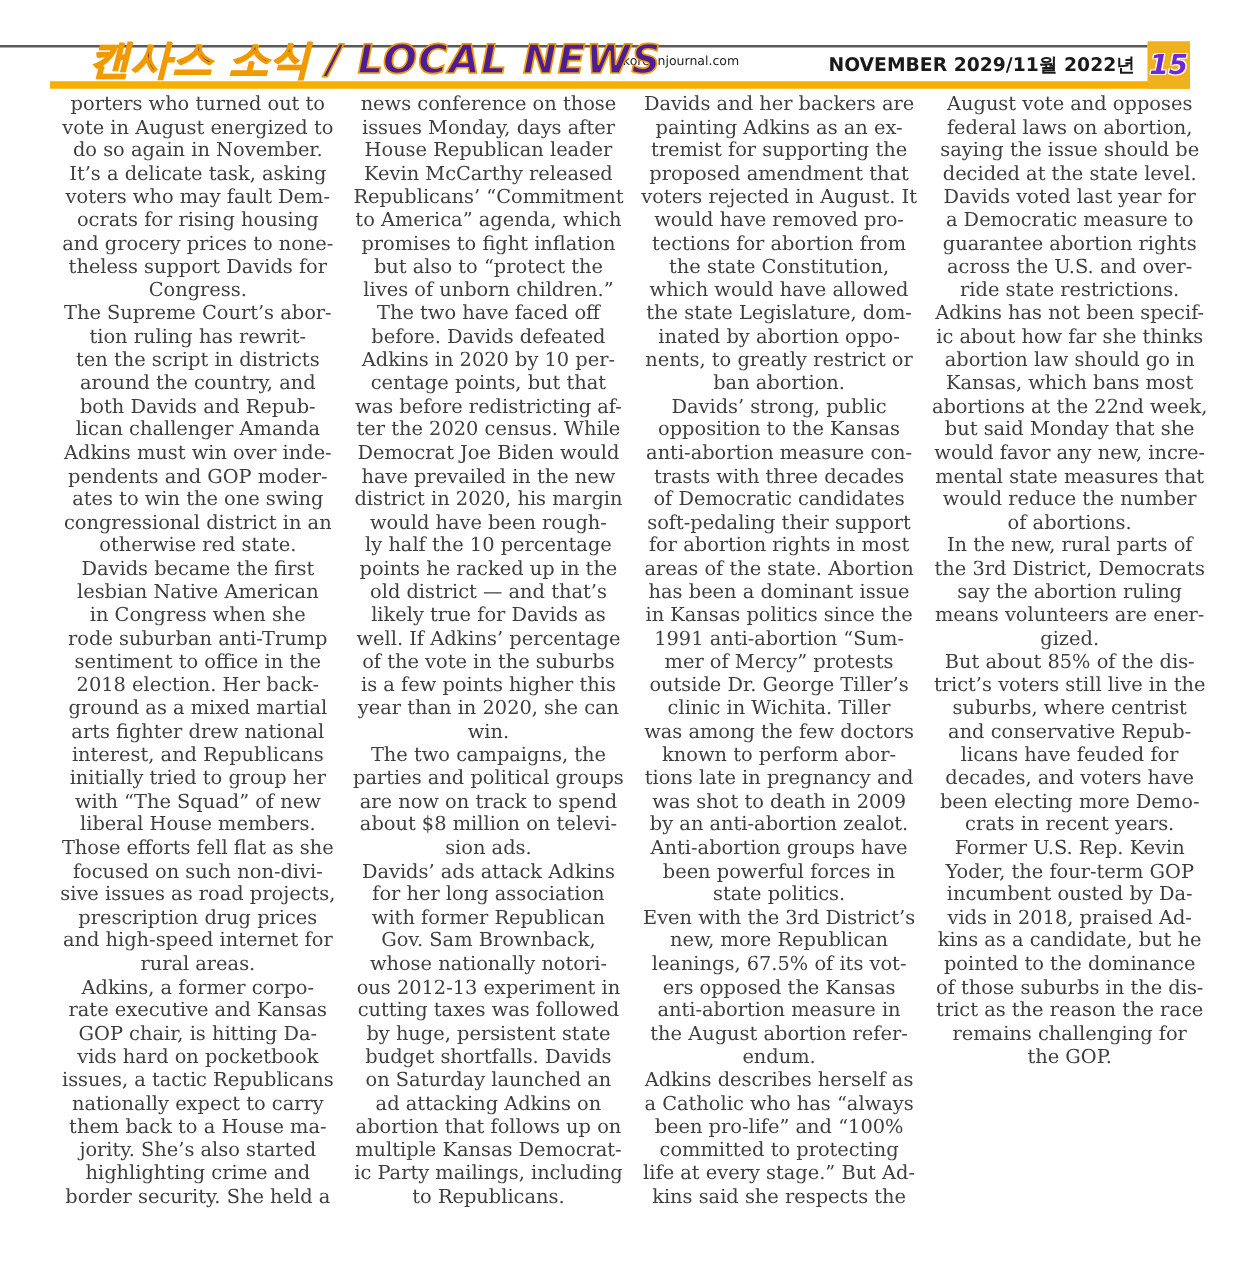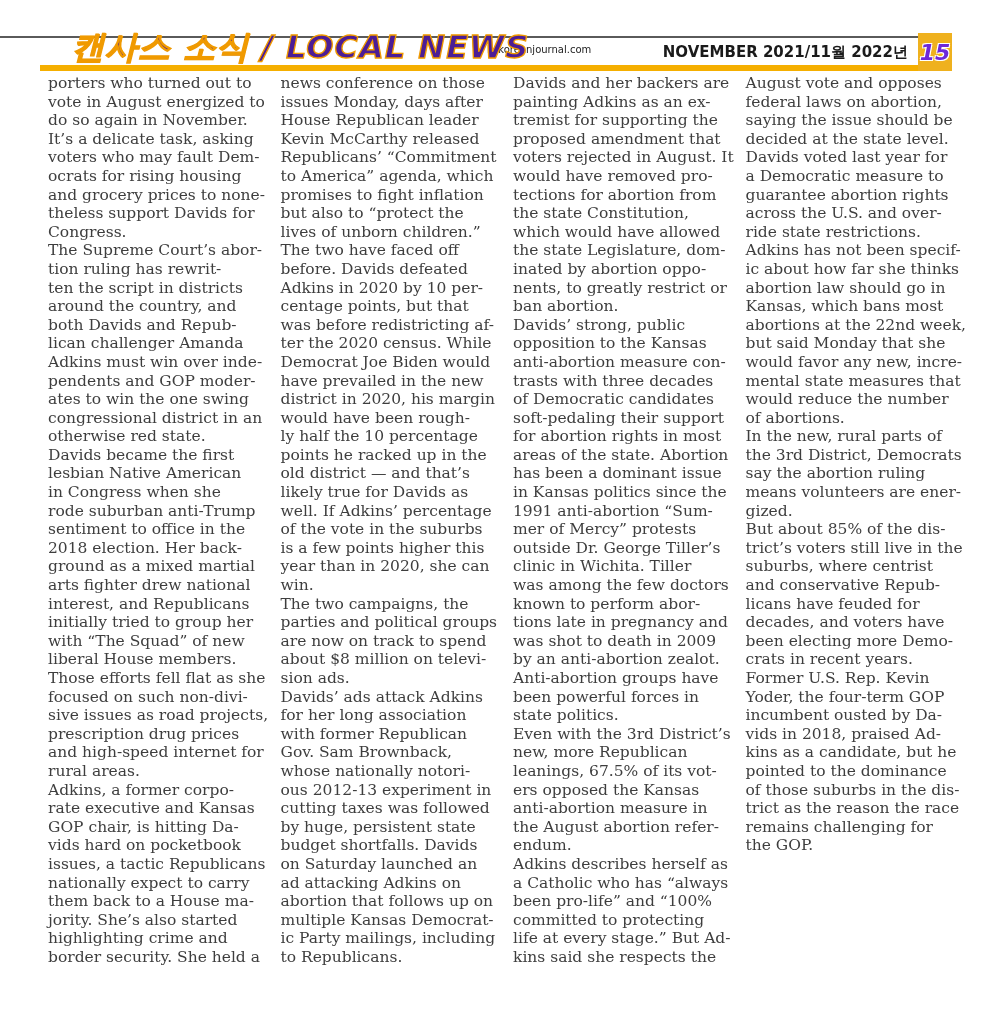--- a/index.html
+++ b/index.html
@@ -60,34 +60,35 @@
     display:flex; gap:12px;
   }
   .col {
     flex:1 1 0;
     min-width:0;
     font-size:15.5px;
     line-height:18.6px;
     color:#3e3e3e;
     white-space:pre;
     overflow:visible;
+    text-align:center;
   }
 </style>
 </head>
 <body>
 
 <div class="page">
 
   <div class="rule-top"></div>
 
   <div class="masthead-title">캔사스 소식 / LOCAL NEWS</div>
 
   <div class="site-url">kckoreanjournal.com</div>
 
-  <div class="issue-date">NOVEMBER 2021/11월 2022년</div>
+  <div class="issue-date">NOVEMBER 2029/11월 2022년</div>
 
   <div class="page-badge">15</div>
 
   <div class="rule-gold"></div>
 
   <div class="cols">
     <div class="col">porters who turned out to
 vote in August energized to
 do so again in November.
 It’s a delicate task, asking

